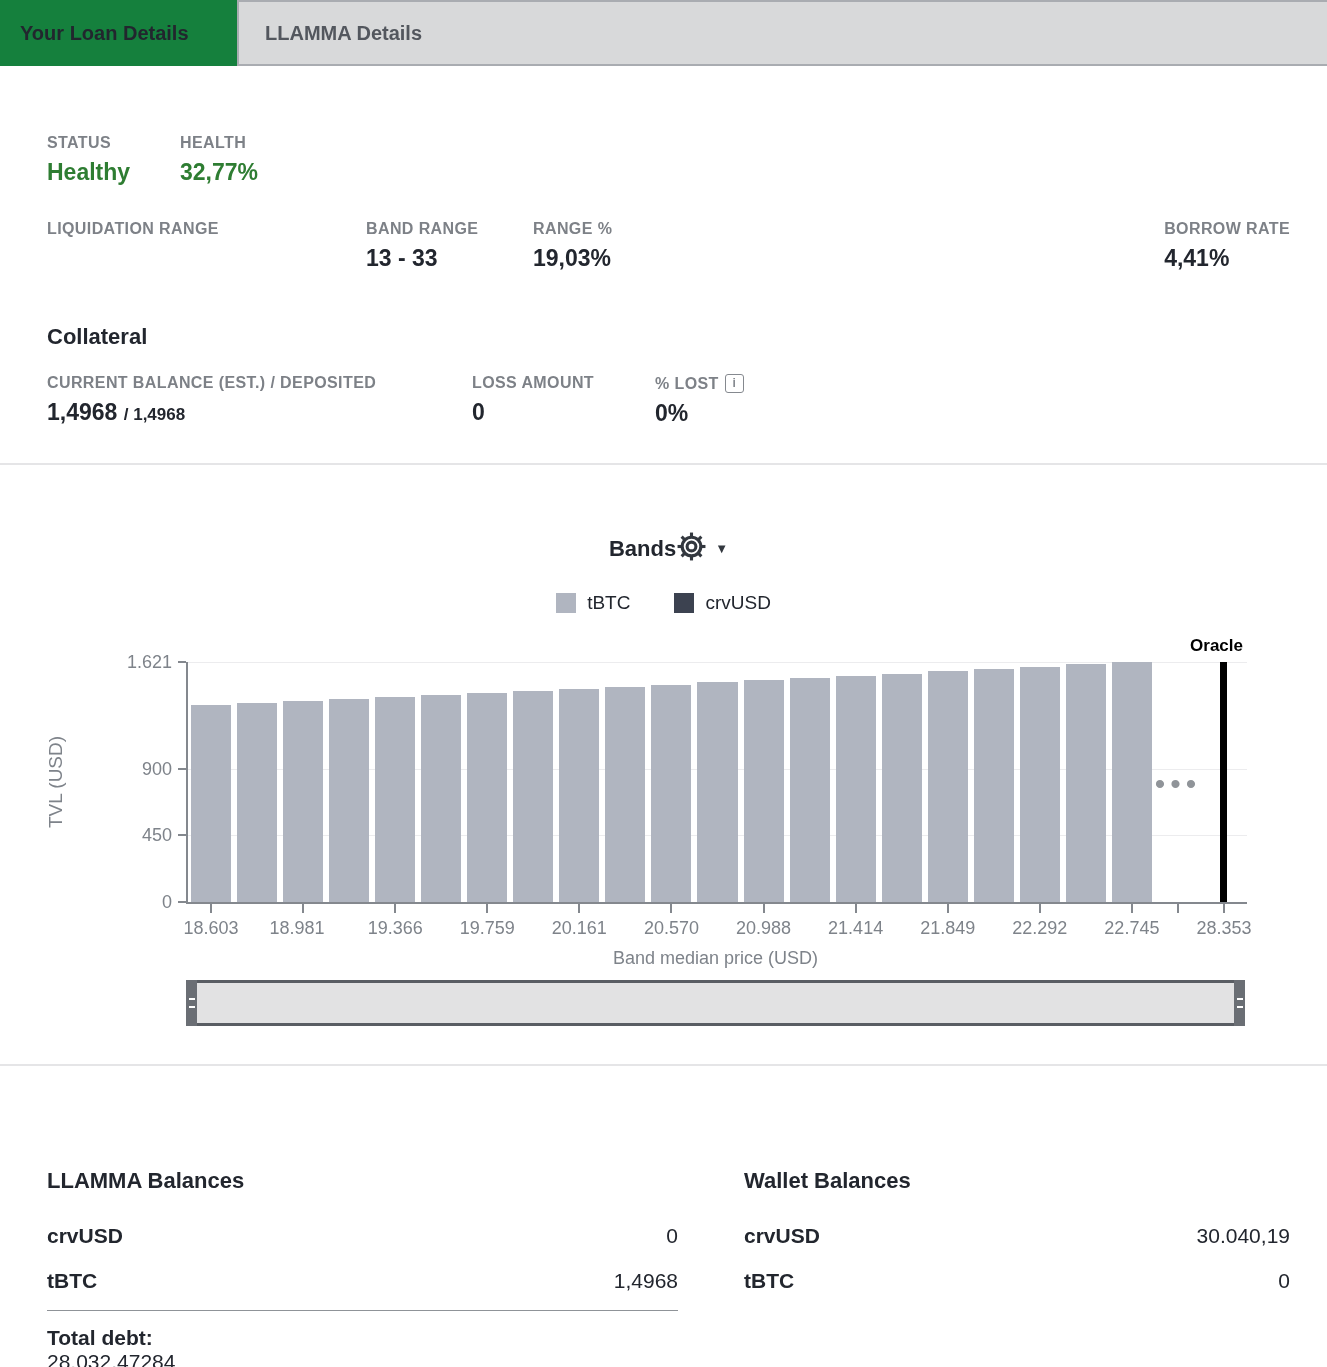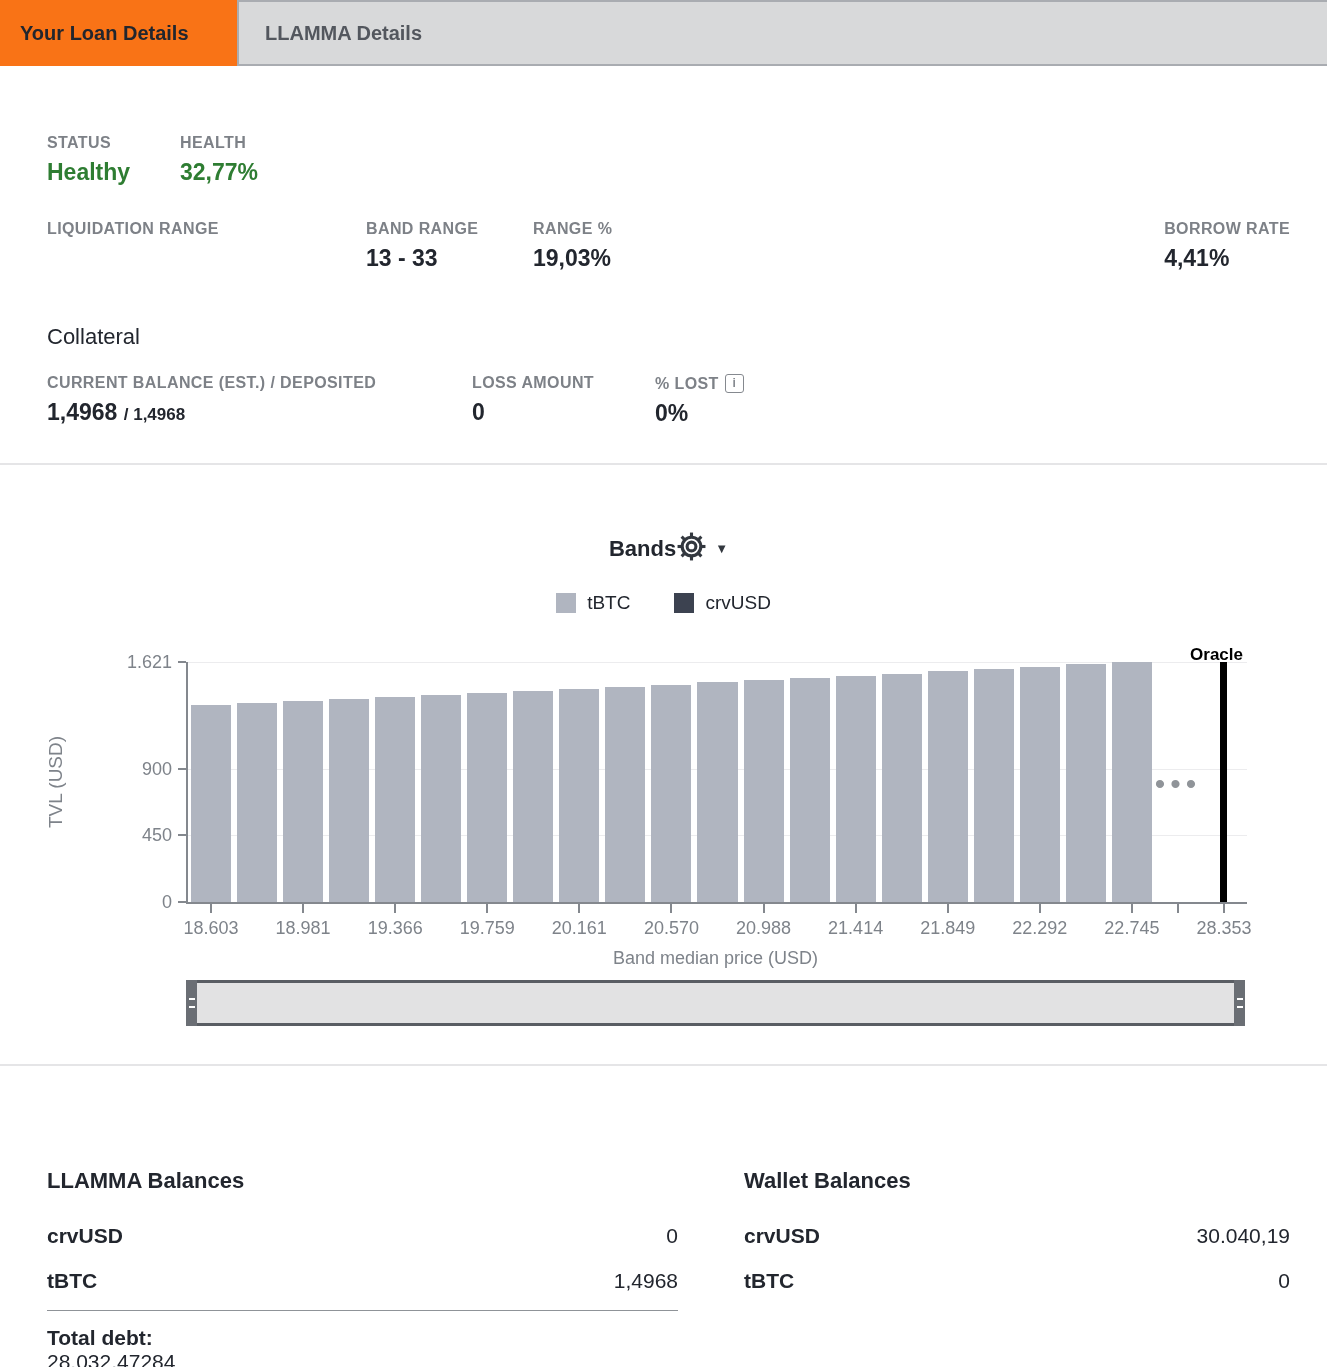--- a/index.html
+++ b/index.html
@@ -1,57 +1,57 @@
 <!DOCTYPE html>
 <html><head>
 <meta charset="utf-8">
 <style>
   html,body{margin:0;padding:0;background:#ffffff;}
   body{width:1327px;height:1367px;font-family:"Liberation Sans","DejaVu Sans",sans-serif;color:#22262e;overflow:hidden;}
 
   
   .tabbar{display:flex;height:66px;}
   .tab{display:flex;align-items:center;font-size:20px;font-weight:700;box-sizing:border-box;cursor:pointer;}
-  .tab.active{width:237px;background:#f97316;color:#22262e;padding-left:20px;}
+  .tab.active{width:237px;background:#15803d;color:#22262e;padding-left:20px;}
   .tab.inactive{flex:1;background:#d8d9da;color:#53575e;border:2px solid #a9acb1;border-right:none;padding-left:26px;}
 
   
   .section{padding:0 37px 0 47px;}
   .statrow{display:flex;align-items:flex-start;}
   .stat .lab{font-size:16px;font-weight:700;color:#7d8187;letter-spacing:.4px;}
   .stat .val{font-size:23px;font-weight:700;color:#22262e;margin-top:7px;}
   .stat .val.green{color:#2e7d32;}
   .row1{margin-top:68px;}
   .row1 .w1{width:133px;}
   .row2{margin-top:34px;}
   .row2 .w1{width:319px;}
   .row2 .w2{width:167px;}
   .push-right{margin-left:auto;}
-  .subtitle{font-size:22px;font-weight:400;margin-top:52px;}
+  .subtitle{font-size:22px;font-weight:700;margin-top:52px;}
   .row3{margin-top:24px;}
   .row3 .w1{width:425px;}
   .row3 .w2{width:183px;}
   .small-val{font-size:17px;font-weight:600;color:#22262e;}
   .info-ic{display:inline-block;width:17px;height:17px;border:1.5px solid #85898f;border-radius:3px;color:#85898f;
            font-size:12px;font-weight:700;text-align:center;line-height:17px;vertical-align:2px;margin-left:6px;cursor:pointer;}
 
   .divider{height:2px;background:#e5e5e7;margin-top:36px;}
 
   
   .bands-header{display:flex;justify-content:center;align-items:center;margin:66px 37px 0 47px;}
   .bands-title{font-size:22px;font-weight:700;}
   .gear-btn{display:flex;align-items:center;gap:8px;cursor:pointer;}
   .caret{font-size:13px;color:#33383f;}
   .legend{display:flex;justify-content:center;gap:44px;margin-top:26px;}
   .legend-item{display:flex;align-items:center;gap:11px;font-size:19px;color:#22262e;cursor:pointer;}
   .legend-item .sq{width:20px;height:20px;display:inline-block;}
 
   
   .chart{position:relative;height:414px;margin-top:10px;}
-  .oracle-label{position:absolute;top:21px;right:84px;font-size:17px;font-weight:700;color:#000;}
+  .oracle-label{position:absolute;top:12px;right:84px;font-size:17px;font-weight:700;color:#000;}
   .plot{position:absolute;left:186px;top:38px;width:1059px;height:240px;
         border-left:2px solid #84888e;border-bottom:2px solid #84888e;box-sizing:content-box;}
   .gridline{position:absolute;left:0;width:100%;height:1px;background:#ececee;}
   .bar{position:absolute;bottom:0;}
   .ytickmark{position:absolute;left:-10px;width:8px;height:2px;background:#84888e;transform:translateY(-50%);}
   .yticklab{position:absolute;right:calc(100% + 16px);transform:translateY(-50%);color:#7e838a;font-size:18px;white-space:nowrap;}
   .xtickmark{position:absolute;top:calc(100% + 2px);width:2px;height:9px;background:#84888e;transform:translateX(-50%);}
   .xticklab{position:absolute;top:calc(100% + 16px);transform:translateX(-50%);color:#7e838a;font-size:18px;white-space:nowrap;}
   .dots{position:absolute;transform:translate(-50%,-50%);color:#909499;font-size:30px;letter-spacing:5px;}
   .oracleline{position:absolute;top:0;height:100%;width:7px;}
@@ -212,21 +212,21 @@
         <div class="bar" style="left: 647.609px; width: 40.0435px; height: 226.083px; background: rgb(176, 181, 192);"></div>
         <div class="bar" style="left: 693.652px; width: 40.0435px; height: 228.452px; background: rgb(176, 181, 192);"></div>
         <div class="bar" style="left: 739.696px; width: 40.0435px; height: 230.672px; background: rgb(176, 181, 192);"></div>
         <div class="bar" style="left: 785.739px; width: 40.0435px; height: 232.893px; background: rgb(176, 181, 192);"></div>
         <div class="bar" style="left: 831.783px; width: 40.0435px; height: 235.262px; background: rgb(176, 181, 192);"></div>
         <div class="bar" style="left: 877.826px; width: 40.0435px; height: 237.631px; background: rgb(176, 181, 192);"></div>
         <div class="bar" style="left: 923.87px; width: 40.0435px; height: 240px; background: rgb(176, 181, 192);"></div>
         <div class="xtickmark" style="left: 23.0217px;"></div>
         <div class="xticklab" style="left: 23.0217px;">18.603</div>
         <div class="xtickmark" style="left: 115.109px;"></div>
-        <div class="xticklab" style="left: 115px; text-align: center;">18.981</div>
+        <div class="xticklab" style="left: 109px; text-align: center;">18.981</div>
         <div class="xtickmark" style="left: 207.196px;"></div>
         <div class="xticklab" style="left: 207.196px;">19.366</div>
         <div class="xtickmark" style="left: 299.283px;"></div>
         <div class="xticklab" style="left: 299.283px;">19.759</div>
         <div class="xtickmark" style="left: 391.37px;"></div>
         <div class="xticklab" style="left: 391.37px;">20.161</div>
         <div class="xtickmark" style="left: 483.457px;"></div>
         <div class="xticklab" style="left: 483.457px;">20.570</div>
         <div class="xtickmark" style="left: 575.543px;"></div>
         <div class="xticklab" style="left: 575.543px;">20.988</div>

